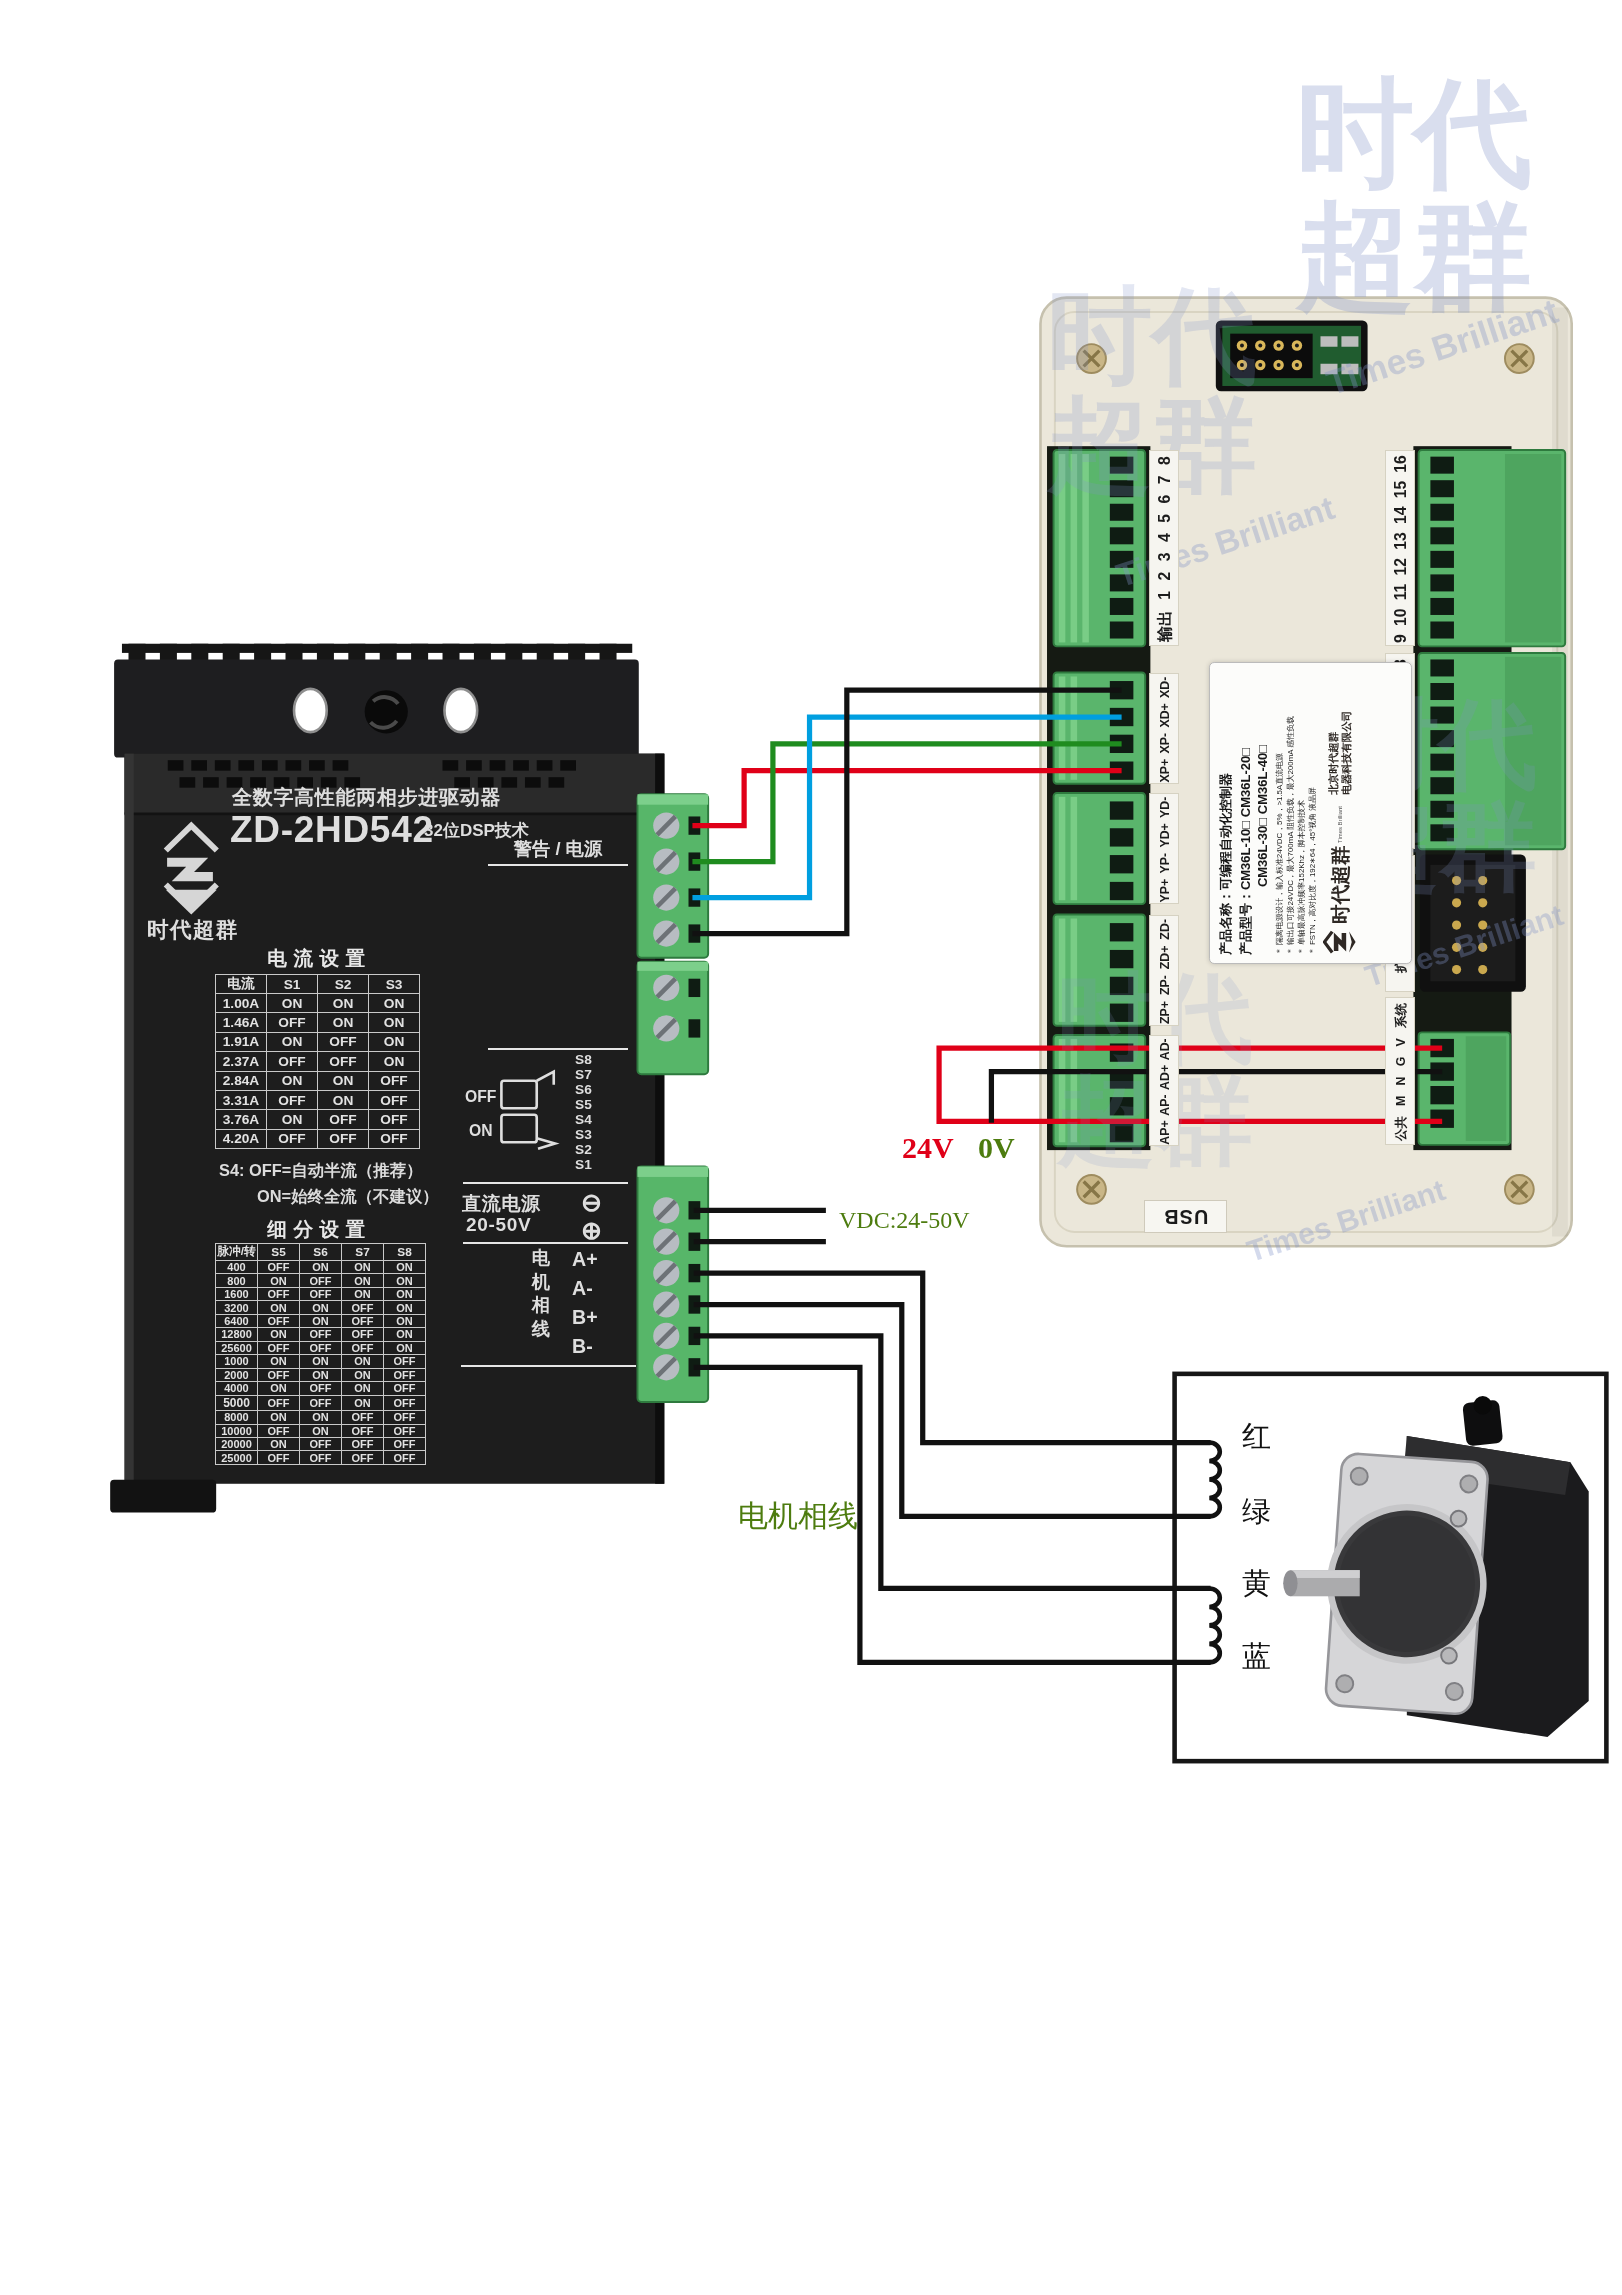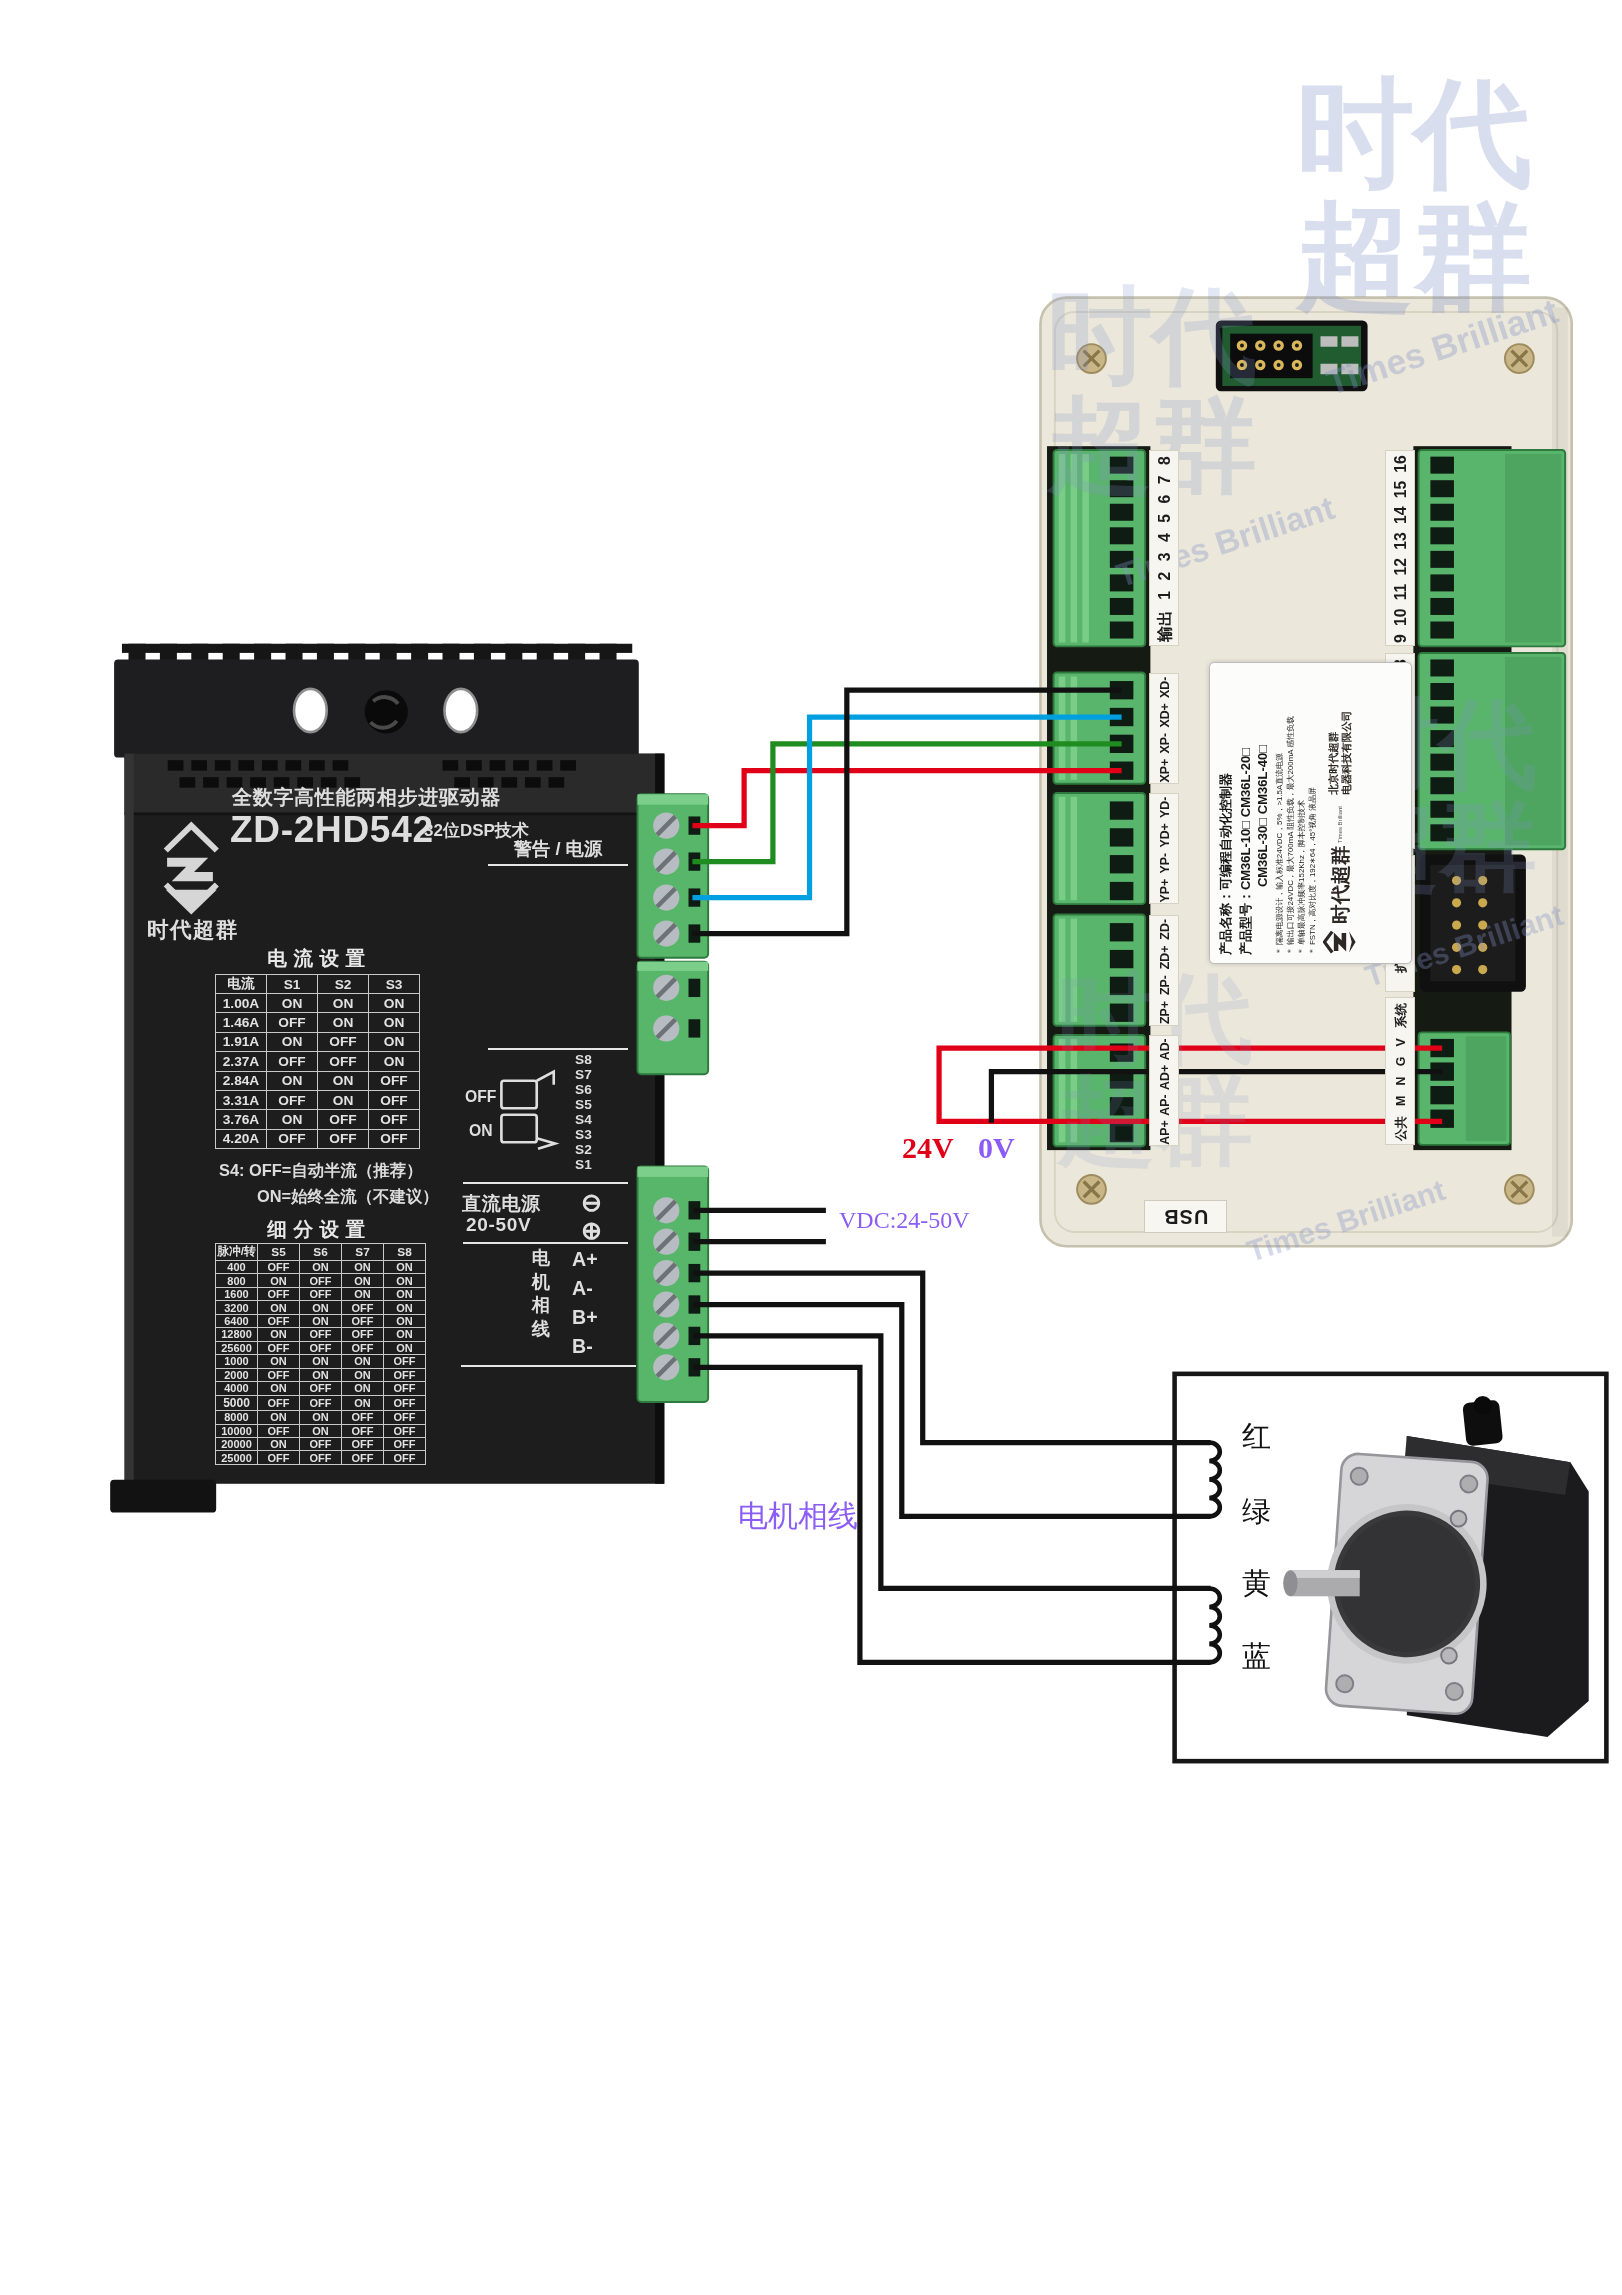--- a/index.html
+++ b/index.html
@@ -44,21 +44,21 @@
      color:#171717;box-shadow:0 0 5.2px rgba(0,0,0,.18);}
   .pl-row{font-size:13px;font-weight:bold;white-space:nowrap;}
   .pl-row2{font-size:13px;font-weight:bold;margin-left:68px;white-space:nowrap;}
   .pl-feat{font-size:7.9px;line-height:11px;margin-top:3.9px;color:#222;}
   .pl-bottom{display:flex;align-items:center;margin-top:5.2px;}
   .pl-brand{font-size:19.6px;font-weight:bold;margin-left:5.2px;color:#2e2824;}
   .pl-bren{font-size:5.9px;color:#555;margin-left:2.6px;width:39px;line-height:6.5px;}
   .pl-co{font-size:10.5px;font-weight:bold;margin-left:9.2px;line-height:13px;color:#2e2824;}
   
   .serif{font-family:"Liberation Serif","DejaVu Serif",serif;}
-  .anno{font-size:30px;color:#8b5cf6;}
+  .anno{font-size:30px;color:#4d7c0f;}
   .anno-red{color:#e00018;}
   .coil-lab{font-size:29px;color:#111;}
   
   .wm{color:rgba(128,146,198,0.30);font-weight:bold;pointer-events:none;line-height:1.04;}
   .wm-en{color:rgba(128,146,198,0.34);font-weight:bold;pointer-events:none;}
   .usb-strip{position:absolute;left:1144px;top:1200px;width:81px;height:31px;background:#f7f6f1;
      border:0.7px solid #cfcabb;display:flex;align-items:center;justify-content:center;}
   .usb-txt{transform:rotate(180deg);font-size:19.6px;font-weight:bold;color:#1a1a1a;letter-spacing:1.3px;}
 </style>
 </head>

